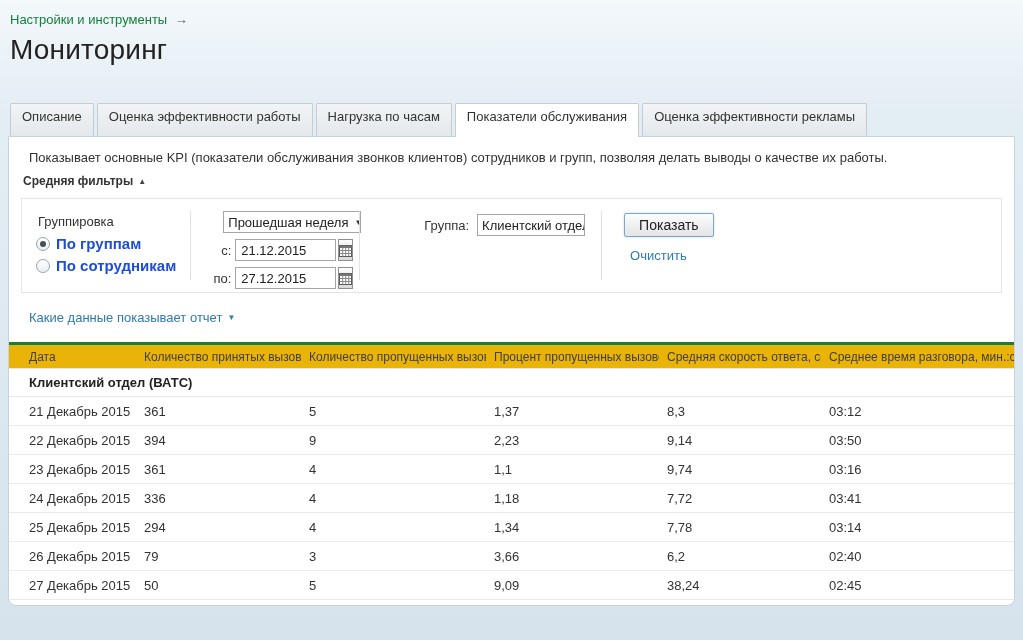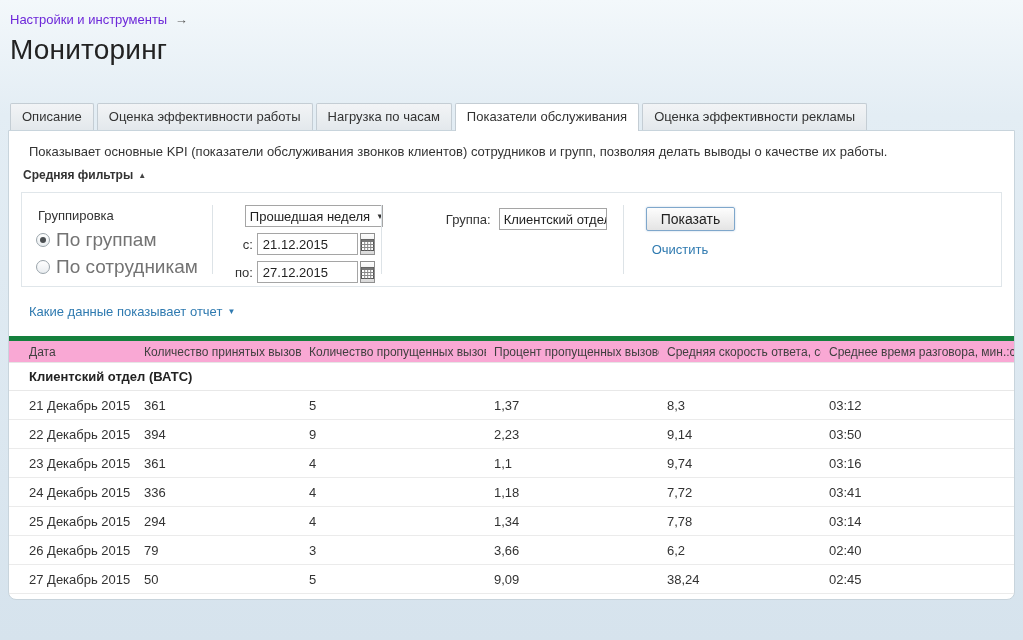--- a/index.html
+++ b/index.html
@@ -6,29 +6,29 @@
   html,body { width:1023px; height:640px; overflow:hidden; }
   body {
     font-family:"Liberation Sans", sans-serif;
     background:linear-gradient(180deg,#f3f8fb 0%,#e3edf4 18%,#d6e3ed 100%);
     color:#333;
   }
   a { cursor:pointer; text-decoration:none; }
 
   .header { padding:12px 10px 0 10px; }
   .breadcrumb { font-size:13px; }
-  .breadcrumb a { color:#6d28d9; }
+  .breadcrumb a { color:#15803d; }
   .breadcrumb .arrow { color:#555; margin-left:4px; }
   h1 { font-size:28px; font-weight:400; color:#222; margin-top:7px; letter-spacing:0.2px; }
   .service-row { margin-top:29px; font-size:15px; color:#2b2b2b; }
   .service-row a { color:#2f7ab0; font-size:13px; margin-left:42px; }
 
   .tab-bar { display:flex; margin:37px 0 0 10px; position:relative; z-index:2; }
   .tab {
-    font-size:13px; color:#333; padding:5px 11px 6px 11px; margin-right:3px;
+    font-size:13px; color:#333; padding:5px 11px 12px 11px; margin-right:3px;
     background:linear-gradient(180deg,#f2f4f6,#e3e8ec);
     border:1px solid #c4cdd4; border-bottom:none;
     border-radius:2px 2px 0 0; cursor:pointer; white-space:nowrap;
   }
   .tab.active { background:#fff; position:relative; padding-bottom:7px; margin-bottom:-1px; cursor:default; }
 
   .panel {
     position:relative; z-index:1;
     margin:0 8px; background:#fff;
     border:1px solid #c8d4dc; border-radius:0 0 8px 8px;
@@ -38,21 +38,21 @@
   .hide-filters { display:inline-flex; align-items:center; gap:5px; font-size:12px; font-weight:700; color:#333; margin:9px 0 0 14px; cursor:pointer; }
   .tri { font-size:8px; color:#444; }
 
   .filter-box {
     margin:9px 12px 0 12px; border:1px solid #e0e6ea;
     display:flex; align-items:stretch; height:95px; padding:12px 0;
   }
   .vdiv { width:1px; background:#dde3e7; }
   .fsec { padding:0 14px; }
   .flabel { font-size:13px; color:#333; margin:3px 0 6px 2px; }
-  .radio-row { display:flex; align-items:center; gap:6px; font-size:19px; color:#737373; margin-top:5px; cursor:pointer; }
+  .radio-row { display:flex; align-items:center; gap:6px; font-size:15px; color:#1d4ed8; margin-top:5px; cursor:pointer;font-weight:bold; }
   .radio {
     width:14px; height:14px; border-radius:50%;
     border:1px solid #9aa4ab; background:linear-gradient(180deg,#fff,#e9edf0);
     display:inline-block; position:relative; flex:0 0 auto;
   }
   .radio.checked::after {
     content:""; position:absolute; left:3px; top:3px; width:6px; height:6px;
     border-radius:50%; background:#4b4f52;
   }
 
@@ -87,21 +87,21 @@
     background:linear-gradient(180deg,#fdfdfd,#e4e4e4);
     padding:3px 14px; cursor:pointer; box-shadow:0 0 2px rgba(90,140,190,.45);
   }
   .clear { display:block; color:#2f7ab0; font-size:13px; margin:11px 0 0 6px; }
 
   .report-link { display:inline-flex; align-items:center; gap:5px; color:#2f7ab0; font-size:13px; margin:17px 0 0 20px; cursor:pointer; }
   .report-link .tri { color:#2f7ab0; }
 
   .table { margin-top:16px; font-size:13px; }
   .tr { display:grid; grid-template-columns:115px 165px 185px 173px 162px auto; padding-left:12px; align-items:center; }
-  .thead { background:#f9a8d4; border-top:5px solid #15803d; border-bottom:1px solid #e6e6e6; height:27px; }
+  .thead { background:#eab308; border-top:3px solid #15803d; border-bottom:1px solid #e6e6e6; height:27px; }
   .th { font-size:12px; color:#3f3f3f; padding-left:8px; white-space:nowrap; overflow:hidden; }
   .th:first-child { padding-left:8px; }
   .group-row { height:28px; display:flex; align-items:center; border-bottom:1px solid #e8e8e8; padding-left:20px; font-weight:700; color:#222; }
   .tbody .tr { height:29px; border-bottom:1px solid #ebebeb; color:#333; }
   .td { padding-left:8px; white-space:nowrap; }
 </style>
 </head>
 <body>
 
 <div class="header">

